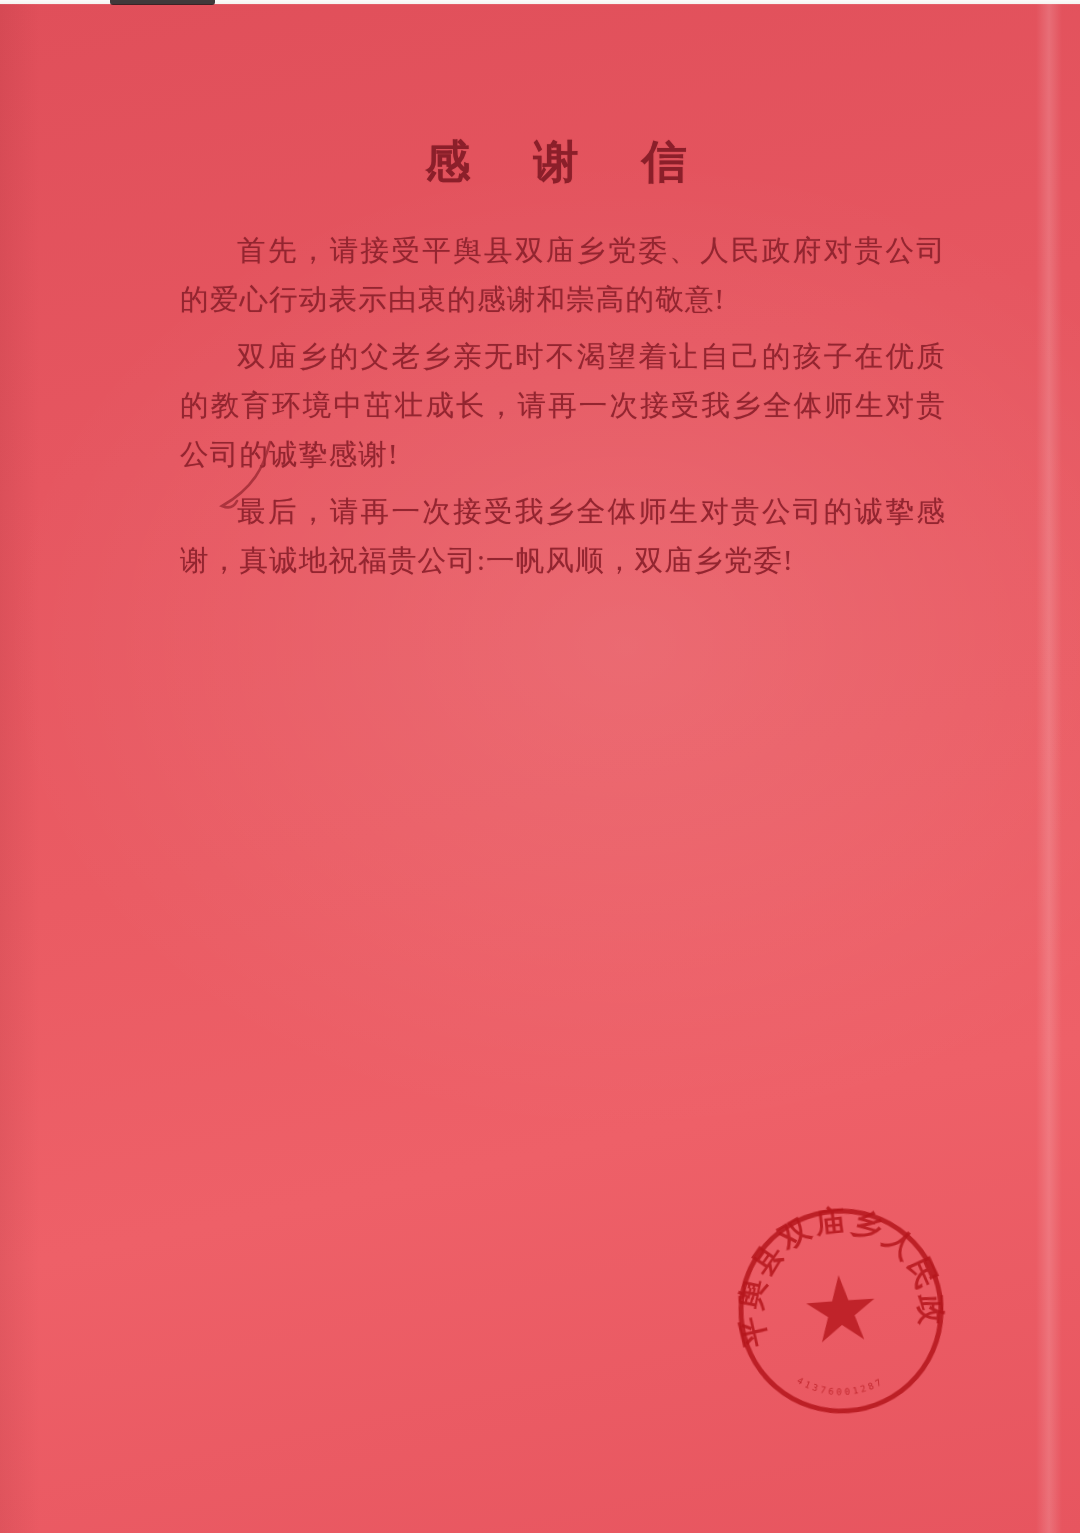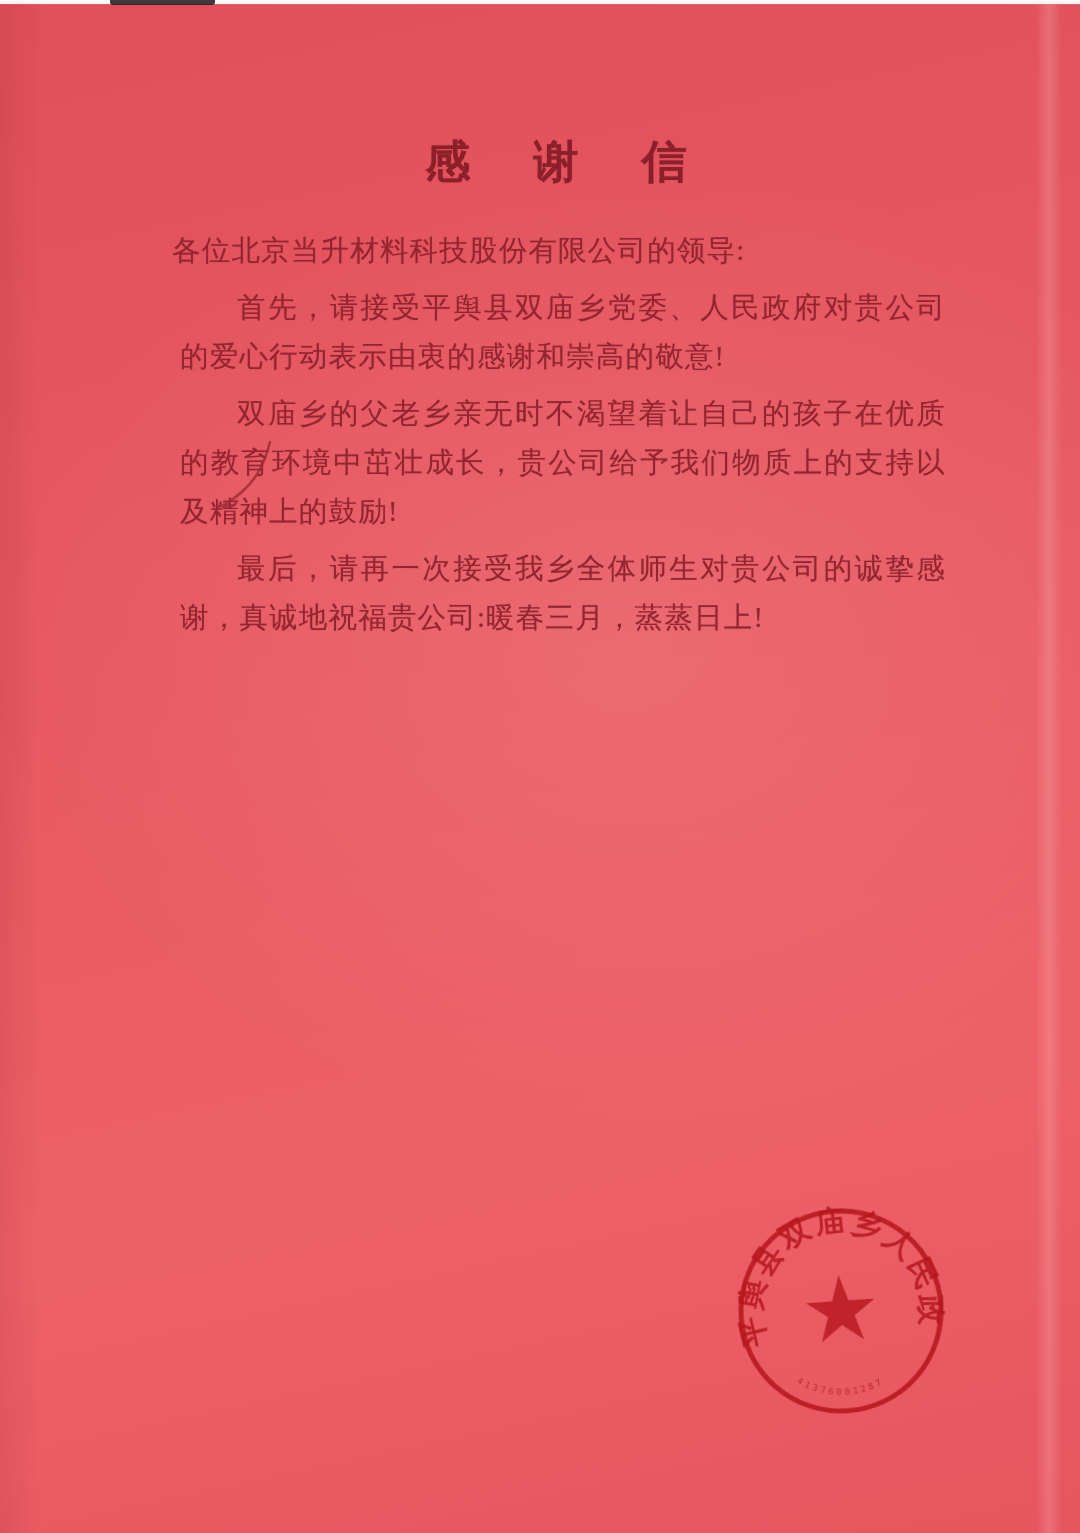--- a/index.html
+++ b/index.html
@@ -127,25 +127,24 @@
 
 <div class="photo">
   <div class="paper"></div>
   <div class="top-edge-light"></div>
   <div class="top-edge-mark"></div>
 
   <div class="letter">
     <div class="title">感 谢 信</div>
 
     <div class="body-text">
-      <p class="salutation">各位北京当升材料科技股份有限公司的领导:</p>
 
     <p class="para">首先，请接受平舆县双庙乡党委、人民政府对贵公司的爱心行动表示由衷的感谢和崇高的敬意!</p>
-        <p class="para">双庙乡的父老乡亲无时不渴望着让自己的孩子在优质的教育环境中茁壮成长，贵公司给予我们物质上的支持以及精神上的鼓励!</p>
-        <p class="para">最后，请再一次接受我乡全体师生对贵公司的诚挚感谢，真诚地祝福贵公司:暖春三月，蒸蒸日上!</p>
+        <p class="para">双庙乡的父老乡亲无时不渴望着让自己的孩子在优质的教育环境中茁壮成长，请再一次接受我乡全体师生对贵公司的诚挚感谢!</p>
+        <p class="para">最后，请再一次接受我乡全体师生对贵公司的诚挚感谢，真诚地祝福贵公司:一帆风顺，双庙乡党委!</p>
       </div>
 
   </div>
 
   <svg class="pen-mark" viewBox="0 0 70 80" aria-hidden="true">
     <path d="M58 4 C52 28 42 50 10 68 c7 3 12 1 15 -5"></path>
   </svg>
 
   <svg class="seal" viewBox="0 0 212 212" aria-hidden="true">
     <defs>

